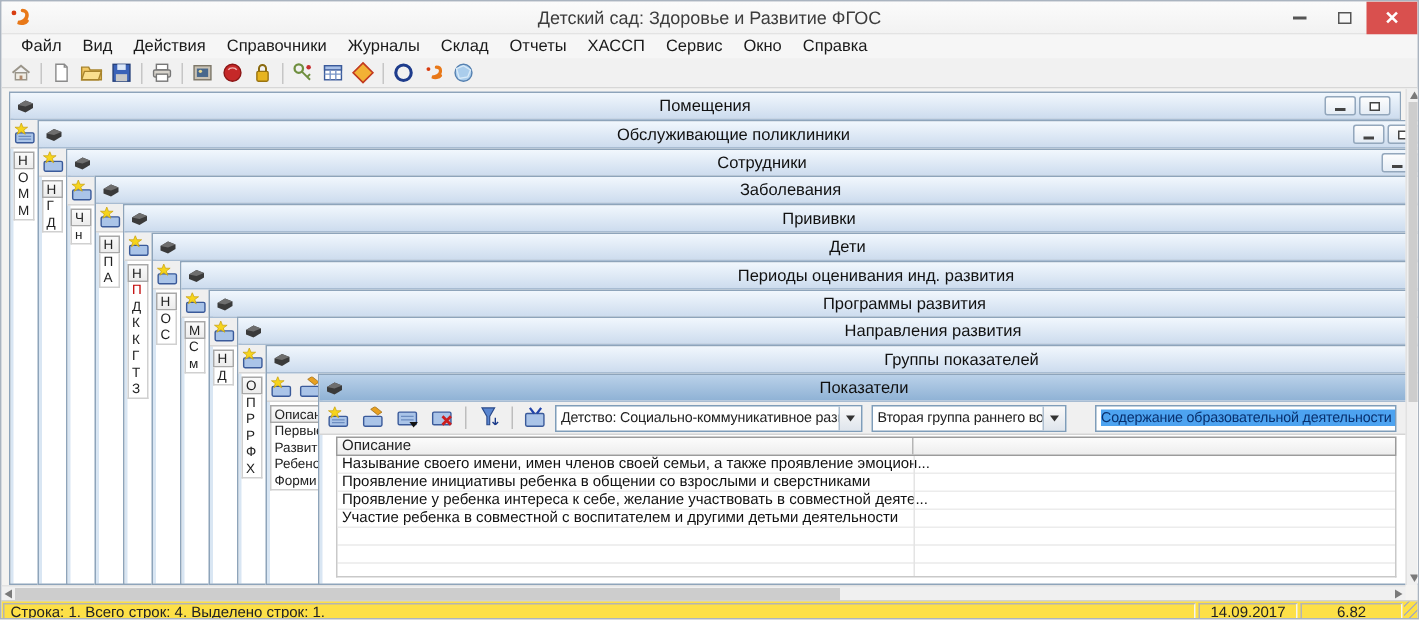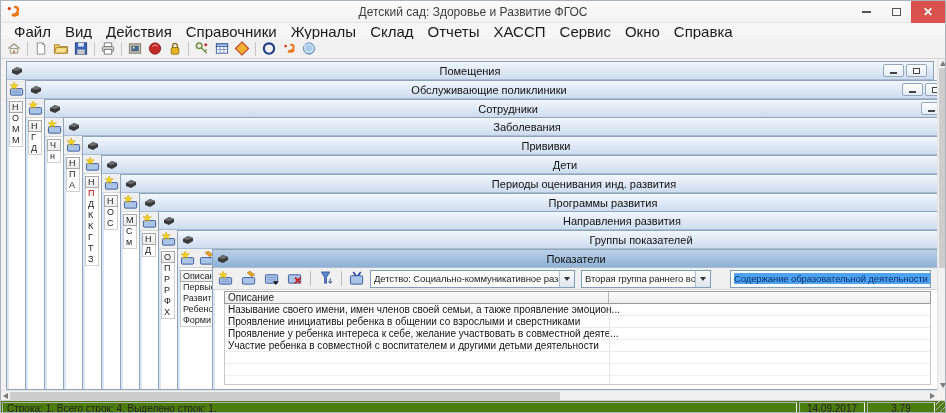--- a/index.html
+++ b/index.html
@@ -14,21 +14,21 @@
   .appicon{position:absolute;left:4px;top:3px;width:16px;height:16px;}
   .title-text{width:100%;text-align:center;font-size:12px;color:#3c3c3c;}
   .wincontrols{position:absolute;right:0;top:0;height:22px;display:flex;}
   .wc{width:30px;height:22px;display:flex;align-items:center;justify-content:center;cursor:default;}
   .wc-min i{display:block;width:9px;height:2px;background:#555;}
   .wc-max i{display:block;width:9px;height:8px;border:1.4px solid #555;}
   .wc-close{width:34px;background:#d9504e;color:#fff;font-size:12px;font-weight:bold;}
 
   
   .menubar{position:absolute;left:0;top:22px;width:100%;height:16px;background:#f6f6f6;display:flex;align-items:center;padding-left:6px;}
-  .menu-item{padding:0 7px;font-size:15px;color:#1a1a1a;cursor:default;}
+  .menu-item{padding:0 7px;font-size:11px;color:#1a1a1a;cursor:default;}
 
   
   .toolbar{position:absolute;left:0;top:38px;width:100%;height:20px;background:#f1f1f1;border-bottom:1px solid #d7d7d7;
            display:flex;align-items:center;padding-left:3px;}
   .tbtn{width:20px;height:18px;display:flex;align-items:center;justify-content:center;}
   .tsep{width:1px;height:14px;background:#c6c6c6;margin:0 3px;}
 
   
   .mdi{position:absolute;left:0;top:58px;width:946px;height:341px;background:#f4f3f1;overflow:hidden;}
 
@@ -81,21 +81,21 @@
   .vthumb{position:absolute;left:1px;top:9px;width:8px;height:200px;background:#cdcdcd;}
   .hscroll{position:absolute;left:0;bottom:0;height:10px;right:10px;background:#f0f0f0;border-top:1px solid #e2e2e2;}
   .hthumb{position:absolute;left:9px;top:1px;height:8px;width:550px;background:#cdcdcd;}
   .sarr{position:absolute;width:0;height:0;}
   .a-up{left:2px;top:2px;border-left:3.5px solid transparent;border-right:3.5px solid transparent;border-bottom:5px solid #7a7a7a;}
   .a-dn{left:2px;bottom:2px;border-left:3.5px solid transparent;border-right:3.5px solid transparent;border-top:5px solid #7a7a7a;}
   .a-lf{left:2px;top:2px;border-top:3.5px solid transparent;border-bottom:3.5px solid transparent;border-right:5px solid #7a7a7a;}
   .a-rt{right:2px;top:2px;border-top:3.5px solid transparent;border-bottom:3.5px solid transparent;border-left:5px solid #7a7a7a;}
 
   
-  .statusbar{position:absolute;left:0;top:399px;width:100%;height:14px;background:#4d7c0f;border-top:1px solid #d2d2d2;
+  .statusbar{position:absolute;left:0;top:399px;width:100%;height:14px;background:#fde047;border-top:1px solid #d2d2d2;
              display:flex;align-items:stretch;font-size:10px;}
   .scell{border:1px solid;border-color:#b4b4b4 #f4f4f4 #f4f4f4 #b4b4b4;margin:1px 1px 0 1px;line-height:11px;
          padding:0 4px;color:#222;white-space:nowrap;overflow:hidden;}
   .scell.info{flex:1;}
   .scell.date{width:66px;text-align:center;}
   .scell.time{width:68px;text-align:center;}
   .grip{width:9px;height:13px;background:
     repeating-linear-gradient(135deg,transparent 0 2px,#b0b0b0 2px 3px,transparent 3px 4px);}
 </style>
 </head>
@@ -622,17 +622,17 @@
     <div class="hscroll">
       <span class="sarr a-lf"></span>
       <span class="hthumb"></span>
       <span class="sarr a-rt"></span>
     </div>
   </div>
 
   <div class="statusbar">
     <span class="scell info">Строка: 1. Всего строк: 4. Выделено строк: 1.</span>
     <span class="scell date">14.09.2017</span>
-    <span class="scell time">3.79</span>
+    <span class="scell time">6.82</span>
     <span class="grip"></span>
   </div>
 
 </div>
 
 </body></html>

